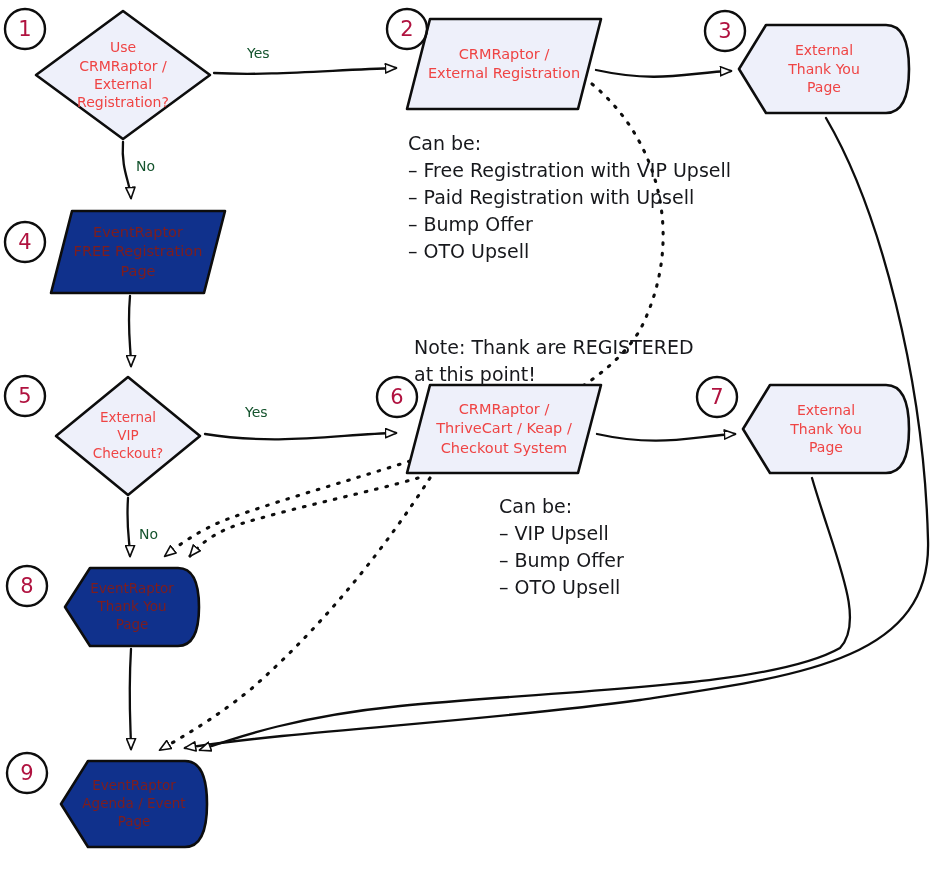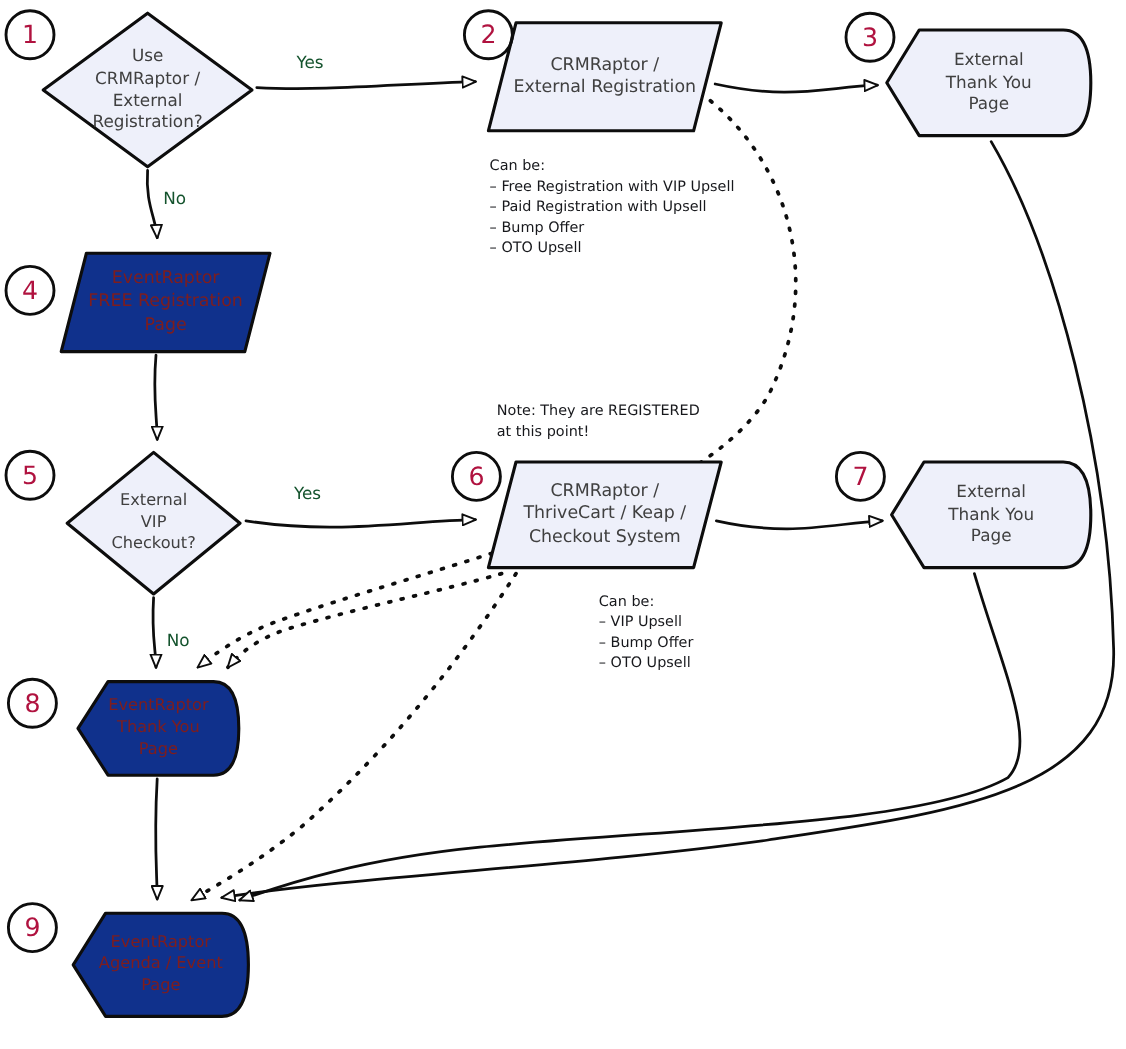--- a/index.html
+++ b/index.html
@@ -4,29 +4,29 @@
 <style>
   html,body{margin:0;padding:0;background:#ffffff;}
   body{width:938px;height:874px;overflow:hidden;
        font-family:"DejaVu Sans","Liberation Sans",sans-serif;}
   #stage{position:relative;width:938px;height:874px;}
   #edges{position:absolute;left:0;top:0;width:938px;height:874px;}
   .node{position:absolute;box-sizing:border-box;display:flex;align-items:center;
         justify-content:center;text-align:center;line-height:1.32;}
   .node .lbl{position:relative;z-index:3;padding:0 10px;white-space:pre-line;}
   .shape{position:absolute;left:0;top:0;width:100%;height:100%;z-index:1;}
-  .light .lbl{color:#404040;}
+  .light .lbl{color:#ef4444;}
   .dark .lbl{color:#7f1d1d;}
   .badge{position:absolute;width:46px;height:46px;z-index:6;}
   .badge svg{position:absolute;left:0;top:0;}
   .badge .num{position:absolute;left:0;top:0;width:46px;height:46px;
       display:flex;align-items:center;justify-content:center;
       color:#b0123f;font-size:21px;font-weight:400;}
   .elabel{position:absolute;z-index:5;color:#14532d;font-size:14px;}
-  .annot{position:absolute;z-index:5;color:#17181c;font-size:12px;
+  .annot{position:absolute;z-index:5;color:#17181c;font-size:19px;
          line-height:1.42;white-space:pre-line;}
   .n1{left:32px;top:8px;width:182px;height:134px;font-size:14px;}
   .n2{left:404px;top:16px;width:200px;height:96px;font-size:14.5px;}
   .n3{left:736px;top:22px;width:176px;height:94px;font-size:14px;}
   .n4{left:48px;top:208px;width:180px;height:88px;font-size:14.5px;}
   .n5{left:52px;top:374px;width:152px;height:124px;font-size:13.5px;}
   .n6{left:404px;top:382px;width:200px;height:94px;font-size:14.5px;}
   .n7{left:740px;top:382px;width:172px;height:94px;font-size:14px;}
   .n8{left:62px;top:565px;width:140px;height:84px;font-size:13.5px;}
   .n9{left:58px;top:758px;width:152px;height:92px;font-size:13.5px;}
@@ -222,20 +222,20 @@
   <div class="elabel lbl-yes1">Yes</div>
   <div class="elabel lbl-no1">No</div>
   <div class="elabel lbl-yes2">Yes</div>
   <div class="elabel lbl-no2">No</div>
 
   <div class="annot note1">Can be:
 –  Free Registration with VIP Upsell
 –  Paid Registration with Upsell
 –  Bump Offer
 –  OTO Upsell</div>
-  <div class="annot note2">Note: They are REGISTERED
+  <div class="annot note2">Note: Thank are REGISTERED
 at this point!</div>
   <div class="annot note3">Can be:
 –  VIP Upsell
 –  Bump Offer
 –  OTO Upsell</div>
 
 </div>
 
 </body></html>

